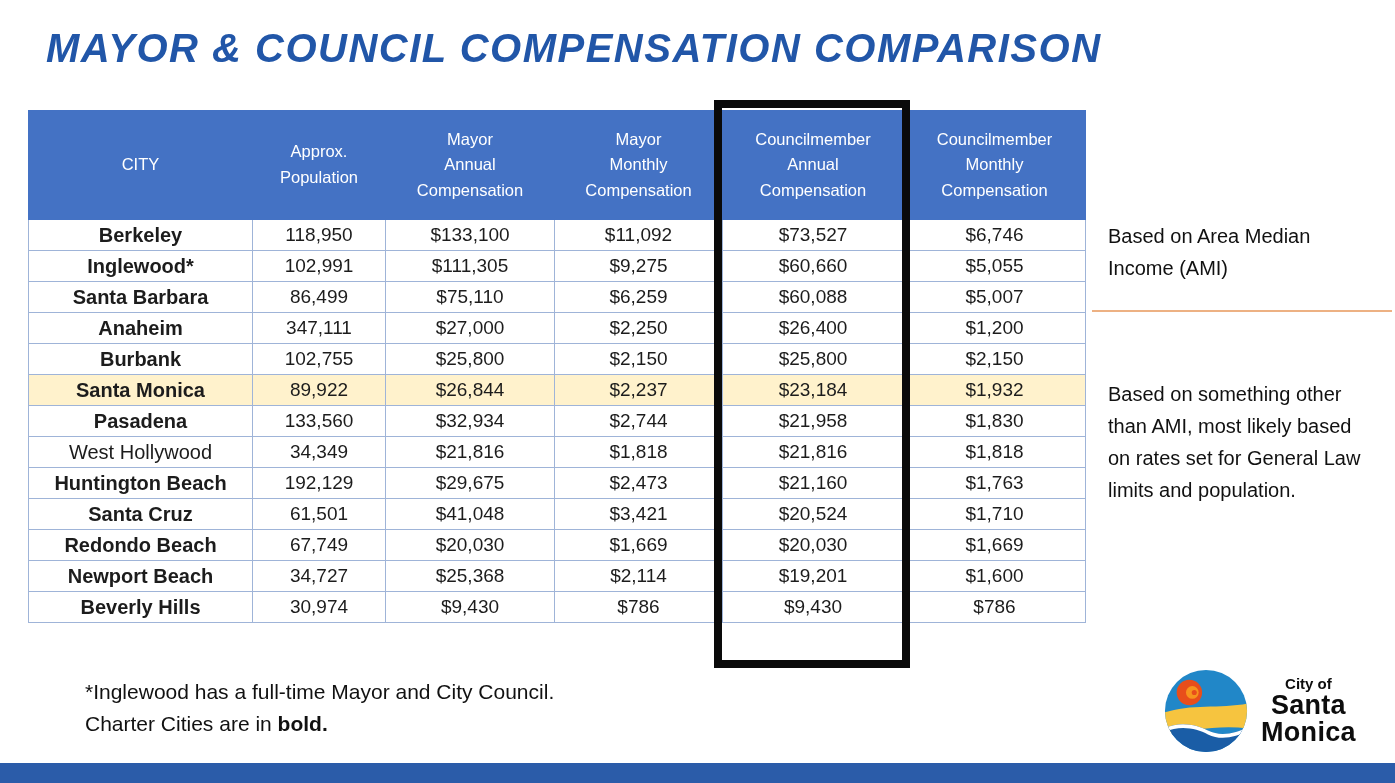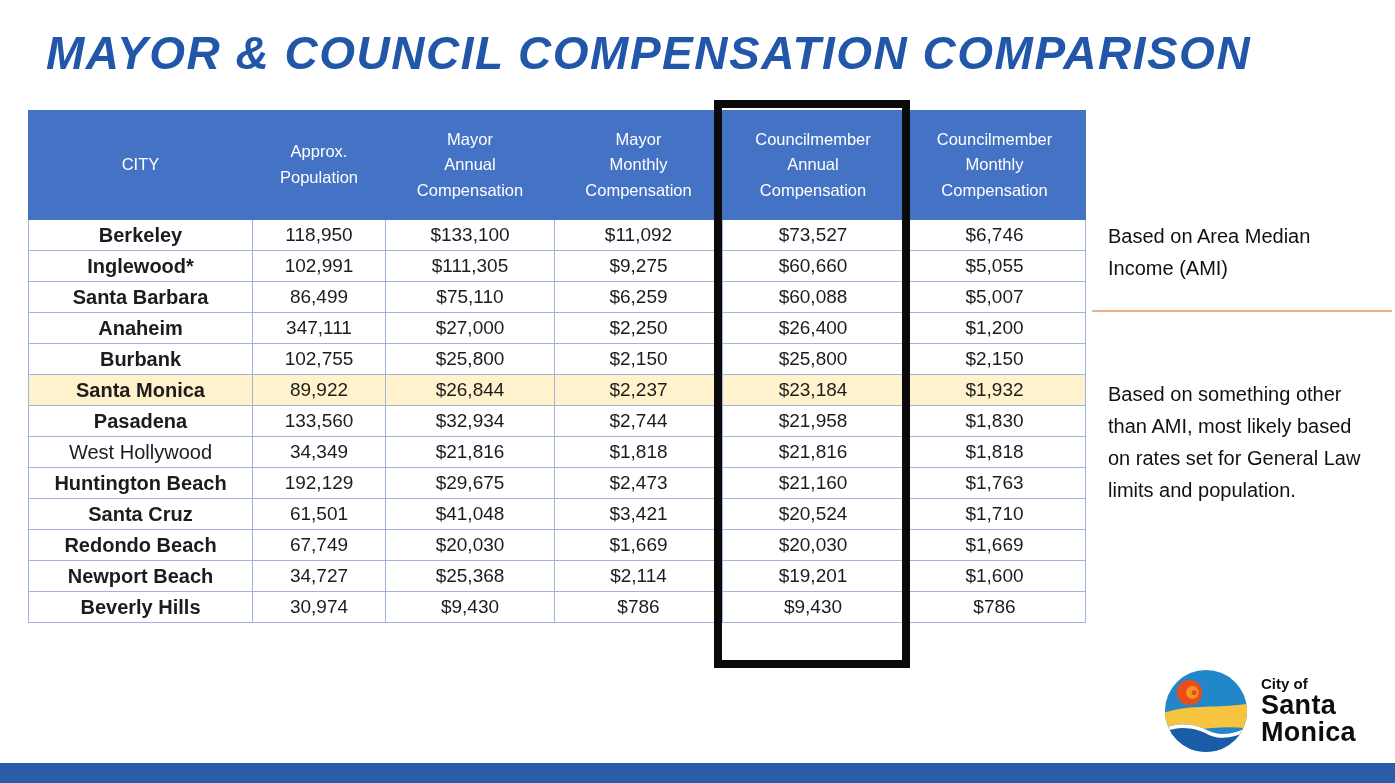--- a/index.html
+++ b/index.html
@@ -9,21 +9,21 @@
     font-family: "Liberation Sans", sans-serif;
     position: relative;
     overflow: hidden;
   }
   .slide { position: absolute; inset: 0; }
 
   .title {
     position: absolute;
     left: 46px; top: 26px;
     margin: 0;
-    font-size: 46px;
+    font-size: 40px;
     font-weight: bold;
     font-style: italic;
     letter-spacing: 1.5px;
     color: #2156a8;
     white-space: nowrap;
   }
 
   .table-wrap {
     position: absolute;
     left: 28px; top: 110px;
@@ -95,20 +95,21 @@
     color: #111111;
     line-height: 1.5;
   }
 
   .logo {
     position: absolute;
     left: 1163px; top: 668px;
     display: flex;
     align-items: center;
     gap: 12px;
+    text-align: center;
   }
   .logo-text { color: #0d0d0d; }
   .logo-cityof { font-size: 15px; font-weight: bold; line-height: 1.1; }
   .logo-santa, .logo-monica { font-size: 27px; font-weight: bold; line-height: 1.0; letter-spacing: 0.3px; }
 
   .bottom-bar {
     position: absolute;
     left: 0; right: 0; bottom: 0;
     height: 20px;
     background: #2B5CA9;
@@ -257,20 +258,24 @@
           </tr>
         </tbody>
     </table>
     <div class="black-box"></div>
   </div>
 
   <div class="note note-ami">Based on Area Median Income (AMI)</div>
   <div class="divider"></div>
   <div class="note note-other">Based on something other than AMI, most likely based on rates set for General Law limits and population.</div>
 
+  <div class="footnotes">
+    <div>*Inglewood has a full-time Mayor and City Council.</div>
+    <div><span>Charter Cities are in </span><strong>bold.</strong></div>
+  </div>
 
   <div class="logo">
     <svg width="86" height="86" viewBox="0 0 88 88">
       <defs>
         <clipPath id="seal-clip">
             <circle cx="44" cy="44" r="42"></circle>
           </clipPath>
       </defs>
       <circle cx="44" cy="44" r="42" fill="#2187C8"></circle>
       <g clip-path="url(#seal-clip)">

